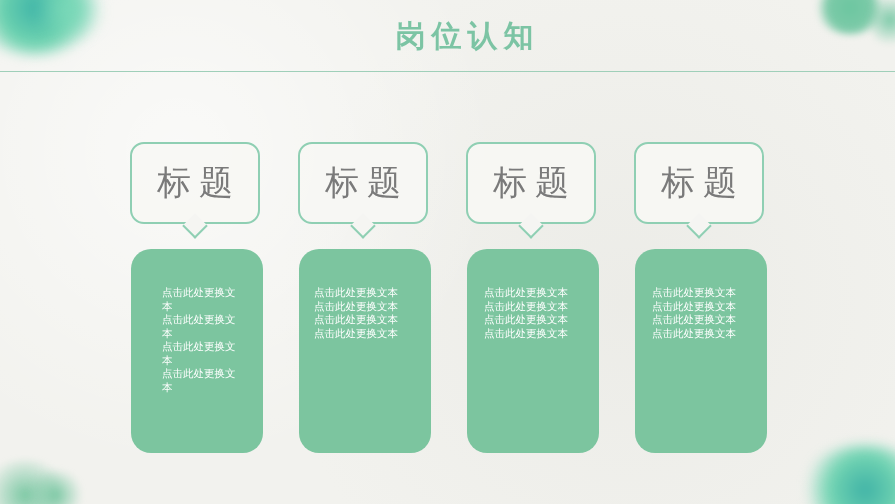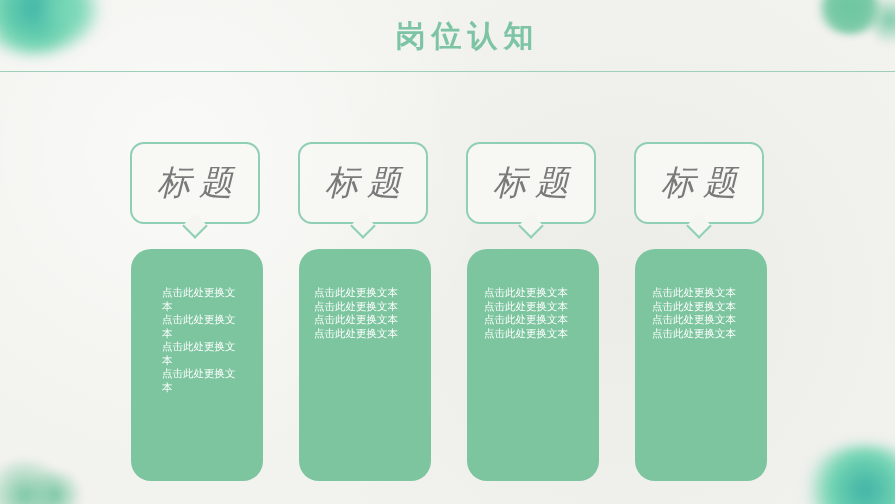--- a/index.html
+++ b/index.html
@@ -6,23 +6,23 @@
   body{width:895px;height:504px;overflow:hidden;position:relative;background:#f3f3f0;font-family:"DejaVu Sans","Liberation Sans",sans-serif;}
   .paper{position:absolute;inset:0;background:
     radial-gradient(circle at 20% 30%, rgba(255,255,255,.6) 0, rgba(255,255,255,0) 40%),
     radial-gradient(circle at 70% 60%, rgba(230,230,225,.5) 0, rgba(230,230,225,0) 50%),
     #f2f2ee;}
   .blob{position:absolute;border-radius:50%;filter:blur(6px);}
   .title{position:absolute;left:0;right:0;top:16px;text-align:center;font-family:"DejaVu Serif","Liberation Serif",serif;font-size:30px;letter-spacing:6px;color:#7cc4a4;font-weight:bold;padding-left:40px;}
   .rule{position:absolute;left:0;width:895px;top:71px;height:1px;background:#9fcfb9;}
   .col{position:absolute;top:142px;width:134px;}
   .bubble{position:relative;width:130px;height:82px;border:2px solid #8fcfb3;border-radius:14px;background:rgba(247,247,244,.9);box-sizing:border-box;display:flex;align-items:center;justify-content:center;}
-  .bubble .t{font-size:34px;color:#7a7a7a;letter-spacing:8px;padding-left:8px;font-style:italic;}
+  .bubble .t{font-size:34px;color:#7a7a7a;letter-spacing:8px;padding-left:8px;}
   .tail{position:absolute;left:50%;bottom:-13px;width:16px;height:16px;transform:translateX(-50%) rotate(45deg);background:#f5f5f2;border-right:2px solid #8fcfb3;border-bottom:2px solid #8fcfb3;}
-  .card{position:absolute;top:107px;left:1px;width:132px;height:232px;background:#7cc59f;border-radius:20px;}
+  .card{position:absolute;top:107px;left:1px;width:132px;height:204px;background:#7cc59f;border-radius:20px;}
   .card .body{position:absolute;top:37px;left:0;right:0;color:#ffffff;font-size:10.5px;line-height:13.5px;}
 </style>
 </head>
 <body>
 
 <div class="paper"></div>
 
 <div>
   <div class="blob" style="left:-30px;top:-40px;width:130px;height:95px;background:radial-gradient(circle,#3fb5a8 0,#6fd3b0 45%,rgba(140,220,190,0) 75%);"></div>
   <div class="blob" style="left:30px;top:-20px;width:80px;height:60px;background:radial-gradient(circle,#7ad8b8 0,rgba(140,220,190,0) 70%);"></div>

